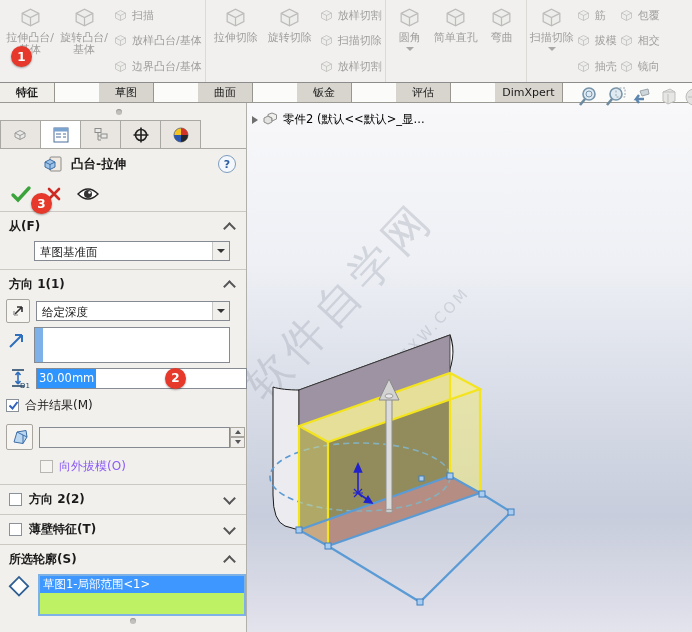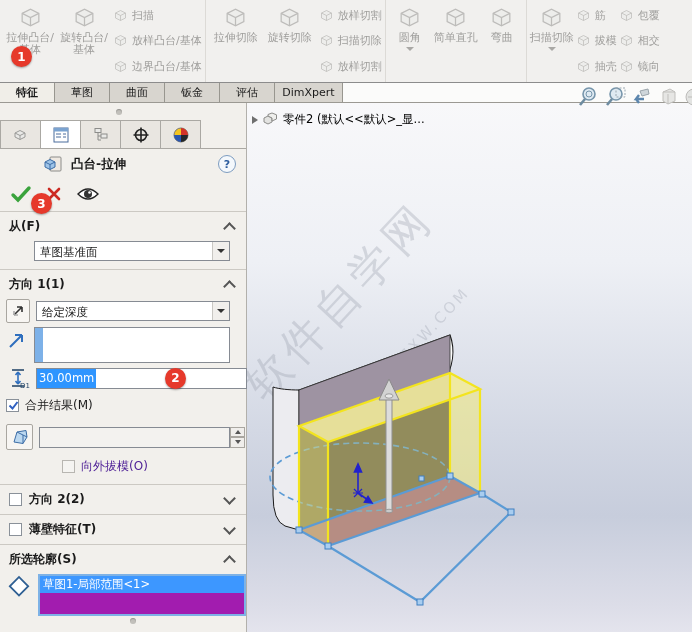--- a/index.html
+++ b/index.html
@@ -14,21 +14,21 @@
   .rsmcol{display:flex;flex-direction:column;justify-content:space-around;padding:3px 0;}
   .rsm{display:flex;align-items:center;height:24px;font-size:11px;color:#9f9e9c;white-space:nowrap;}
   .ric-s{width:15px;height:15px;margin:0 4px 0 2px;flex:none;}
   .ddcaret{width:0;height:0;border-left:4px solid transparent;border-right:4px solid transparent;
            border-top:4px solid #a9a8a5;margin-top:3px;}
   .badge{position:absolute;width:21px;height:21px;border-radius:50%;background:#e6392b;color:#fff;
          font-size:12px;font-weight:bold;display:flex;align-items:center;justify-content:center;
          box-shadow:0 1px 2px rgba(0,0,0,.35);z-index:5;}
   
   .tabbar{position:absolute;left:0;top:82px;width:692px;height:21px;background:#fbfbfa;
-          border-top:1px solid #8c8c8c;border-bottom:1px solid #9b9993;display:flex;box-sizing:border-box;}
+          border-top:1px solid #8c8c8c;border-bottom:1px solid #9b9993;display:flex;box-sizing:border-box;gap:44px;}
   .tab{width:55px;box-sizing:border-box;border-right:1px solid #98968f;background:#d8d5cf;
        font-size:11px;color:#1a1a1a;display:flex;align-items:center;justify-content:center;}
   .tab.active{background:#f0eee8;font-weight:bold;}
   .tab.wide{width:68px;}
   
   .hud{position:absolute;left:576px;top:85px;width:116px;height:25px;display:flex;gap:3px;z-index:6;overflow:hidden;}
   .hud svg{width:24px;height:24px;flex:none;}
   
   .main{position:absolute;left:0;top:103px;width:692px;height:529px;display:flex;}
   
@@ -65,24 +65,24 @@
   .selbox .stripe{width:8px;background:#7db1e8;}
   .numfield{position:relative;flex:1;height:21px;margin-right:16px;border:1px solid #868b93;background:#fff;
             box-sizing:border-box;font-size:11.5px;line-height:19px;display:flex;}
   .numfield .selected{background:#2e95ff;color:#fff;padding:0 2px;}
   .numfield.dis{background:#f3f2ef;}
   .spin{position:absolute;right:-16px;top:-1px;width:15px;height:21px;display:flex;flex-direction:column;}
   .spin b{flex:1;border:1px solid #a9a6a0;background:#f0eeeb;display:flex;align-items:center;justify-content:center;}
   .spin b i{width:0;height:0;border-left:3px solid transparent;border-right:3px solid transparent;}
   .spin b:first-child i{border-bottom:4px solid #555;}
   .spin b:last-child i{border-top:4px solid #555;}
-  .listbox{flex:1;margin-right:0;border:2px solid #7eb2e6;background:#a21caf;height:38px;}
+  .listbox{flex:1;margin-right:0;border:2px solid #7eb2e6;background:#bef264;height:38px;}
   .listrow{height:17px;font-size:11.5px;line-height:17px;padding-left:3px;}
   .listrow.sel{background:#3d97ff;color:#fff;}
-  .graytext{color:#4c1d95;margin-left:22px;}
+  .graytext{color:#8b5cf6;}
   
   .viewport{position:relative;width:445px;height:529px;flex:none;overflow:hidden;
             background:linear-gradient(180deg,#f8f8fa 0%,#eef0f5 30%,#d3d8e4 62%,#c7cddc 78%,#dcdde8 95%,#e4e4ed 100%);}
   .tree{position:absolute;left:5px;top:9px;display:flex;align-items:center;gap:4px;font-size:11.5px;color:#000;z-index:3;}
   .tri{width:0;height:0;border-top:4px solid transparent;border-bottom:4px solid transparent;border-left:6px solid #6f6f6f;}
   .vpsvg{position:absolute;left:0;top:0;z-index:1;}
 </style>
 </head>
 <body>
 

